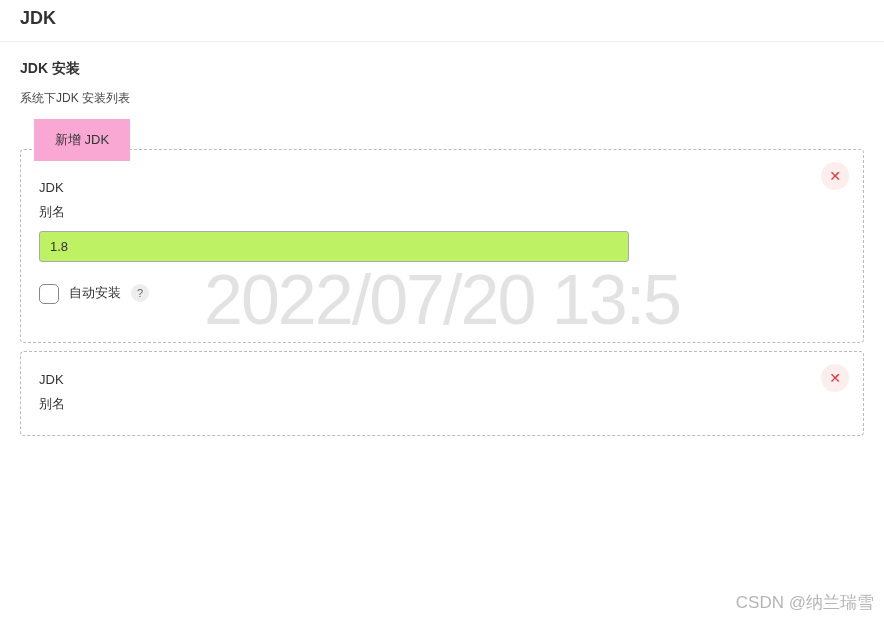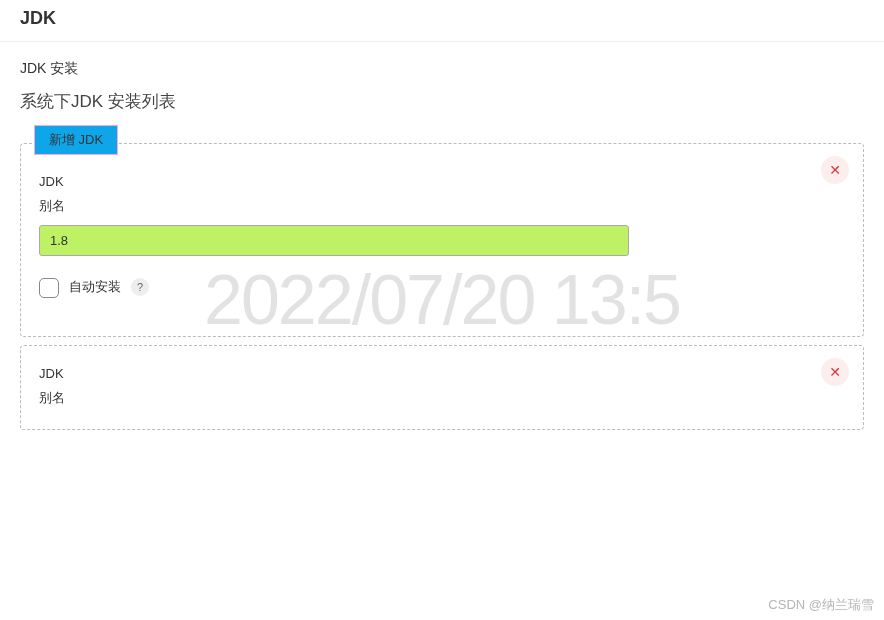--- a/index.html
+++ b/index.html
@@ -21,33 +21,33 @@
       font-size: 18px;
       font-weight: bold;
       padding: 8px 20px 12px 20px;
       border-bottom: 1px solid #eee;
     }
     .content {
       padding: 18px 20px;
     }
     .section-title {
       font-size: 14px;
-      font-weight: normal;
+      font-weight: bold;
       margin-bottom: 12px;
     }
     .section-desc {
-      font-size: 17px;
+      font-size: 12px;
       color: #444;
       margin-bottom: 12px;
     }
     .add-button {
       display: inline-block;
       padding: 5px 14px;
-      border: 1px solid #f9a8d4;
-      background: #0ea5e9;
+      border: 7px solid #f9a8d4;
+      background: #f9a8d4;
       color: #333;
       font-size: 13px;
       cursor: pointer;
       position: relative;
       z-index: 2;
       margin-left: 14px;
     }
     .jdk-block {
       border: 1px dashed #bbb;
       border-radius: 4px;
@@ -136,21 +136,21 @@
       color: rgba(160, 160, 160, 0.3);
       white-space: nowrap;
       pointer-events: none;
       z-index: 0;
       letter-spacing: -2px;
     }
     .attribution {
       position: absolute;
       bottom: 6px;
       right: 10px;
-      font-size: 13px;
+      font-size: 17px;
       color: rgba(150, 150, 150, 0.7);
       pointer-events: none;
       text-align: center;
     }
     .form-area {
       position: relative;
       z-index: 1;
     }
   </style>
 </head>

